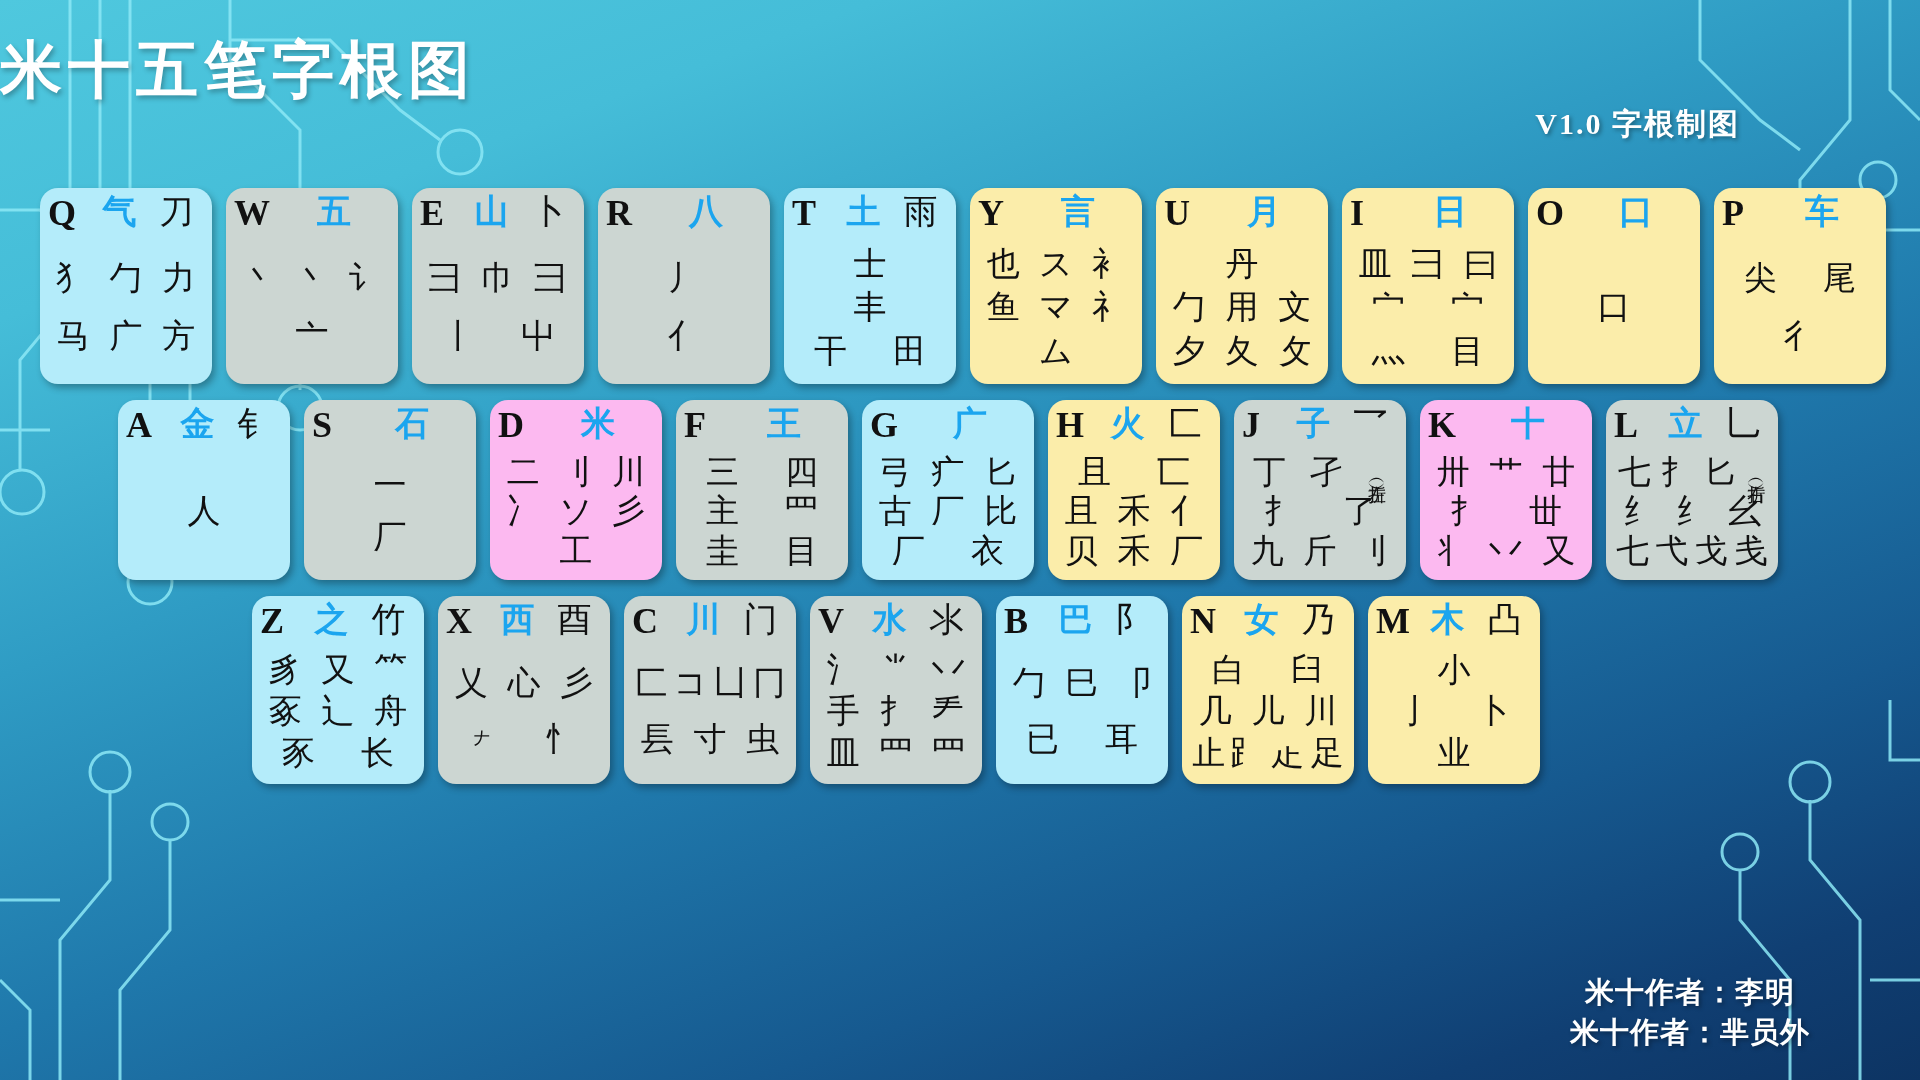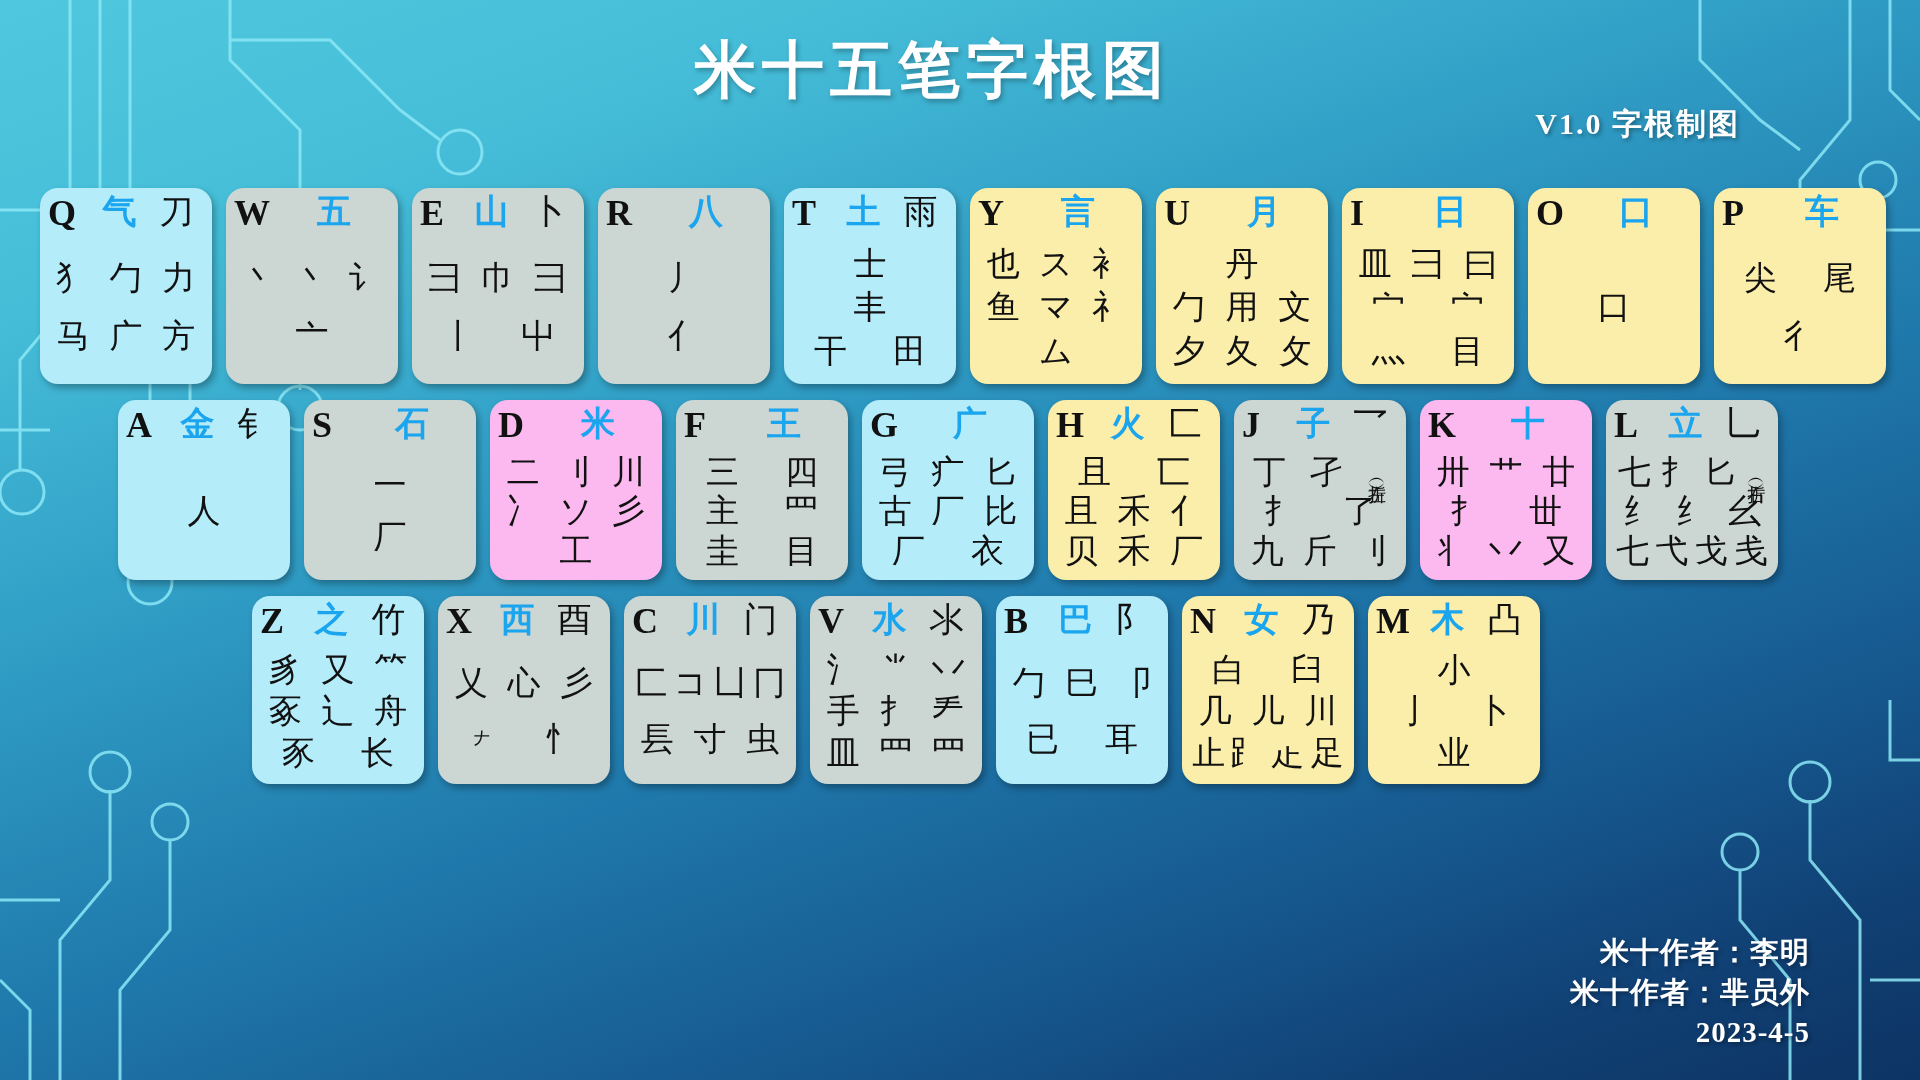--- a/index.html
+++ b/index.html
@@ -36,21 +36,20 @@
     height: 1080px;
     pointer-events: none;
   }
 
   
   .title {
     position: absolute;
     top: 28px;
     left: 0;
     width: 1864px;
-    text-align: center;
     font-size: 62px;
     font-weight: bold;
     color: #ffffff;
     letter-spacing: 6px;
     text-shadow: 2px 3px 5px rgba(0,0,0,0.28);
   }
   .version {
     position: absolute;
     top: 104px;
     right: 180px;
@@ -149,21 +148,21 @@
     line-height: 20px;
     writing-mode: vertical-rl;
     text-orientation: upright;
   }
 
   
   .credits {
     position: absolute;
     right: 110px;
     bottom: 28px;
-    text-align: right;
+    text-align: center;
     color: #ffffff;
     font-size: 29px;
     font-weight: bold;
     line-height: 40px;
     letter-spacing: 1px;
     text-shadow: 2px 2px 4px rgba(0,0,0,0.35);
   }
 </style>
 </head>
 <body>
@@ -772,16 +771,15 @@
               <span class="gen">业</span>
             </div>
           </div>
         </div>
       </div>
     </div>
 
   <div class="credits">
     <div>米十作者：李明</div>
     <div>米十作者：芈员外</div>
-    <div>2023-4-5</div>
   </div>
 
 </div>
 
 </body></html>

